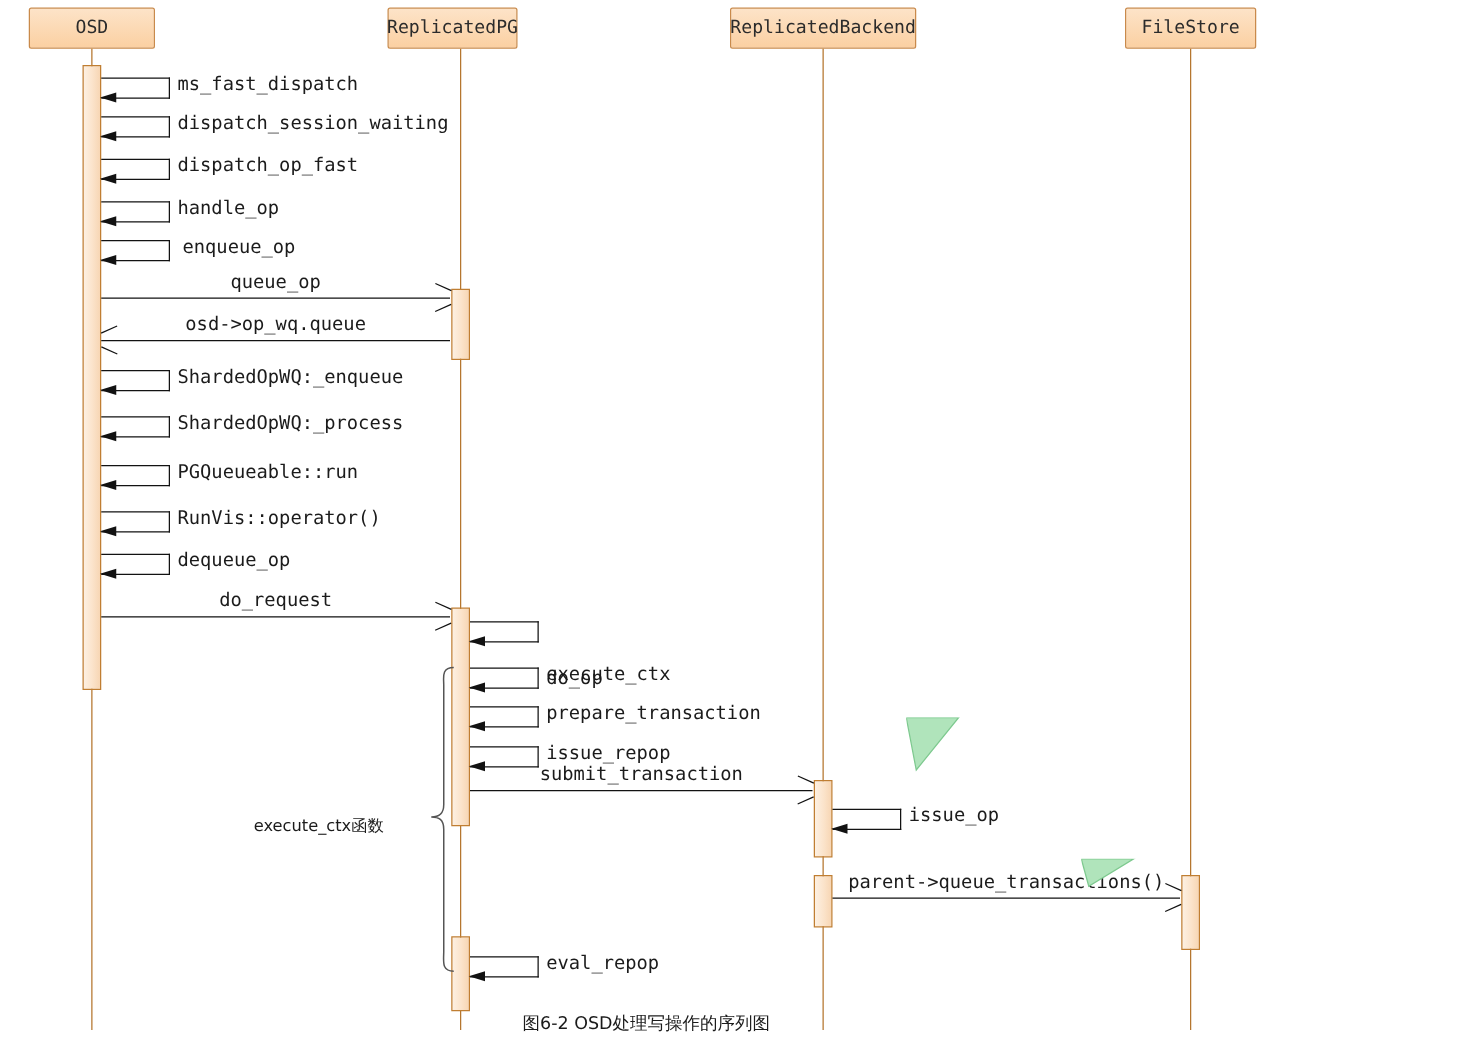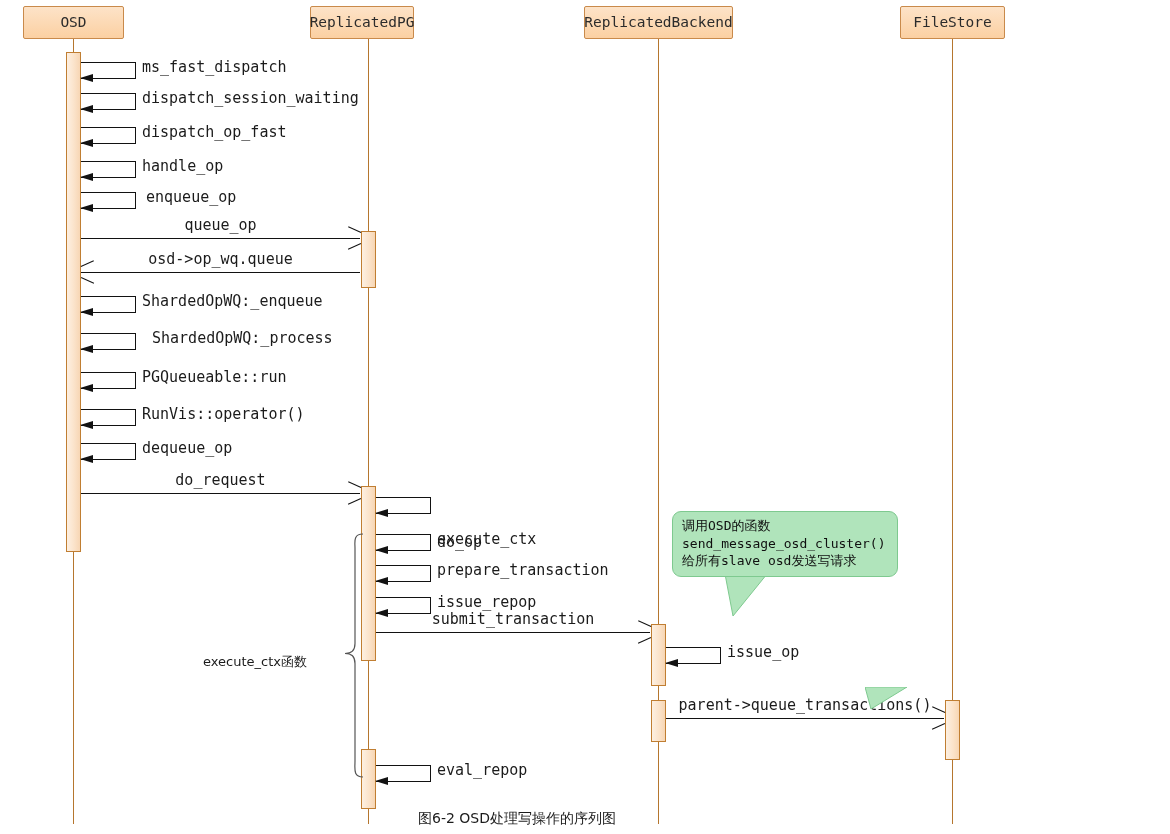--- a/index.html
+++ b/index.html
@@ -198,21 +198,21 @@
     <div class="arrowR open" style="left:347px; top:232px;"></div>
     <div class="label" style="top:217px; left:220.5px; transform:translateX(-50%);">queue_op</div>
     <div class="msgline" style="left:81px; top:272px; width:279px;"></div>
     <div class="arrowL" style="left:81px; top:266px;"></div>
     <div class="label" style="top:251px; left:220.5px; transform:translateX(-50%);">osd-&gt;op_wq.queue</div>
     <div class="selfmsg" style="left:81px; top:296px; width:55px;"></div>
     <div class="selfarrow" style="left:80px; top:308px;"></div>
     <div class="label" style="left:142px; top:293px;">ShardedOpWQ:_enqueue</div>
     <div class="selfmsg" style="left:81px; top:333px; width:55px;"></div>
     <div class="selfarrow" style="left:80px; top:345px;"></div>
-    <div class="label" style="left:152px; top:330px;">ShardedOpWQ:_process</div>
+    <div class="label" style="left:142px; top:330px;">ShardedOpWQ:_process</div>
     <div class="selfmsg" style="left:81px; top:372px; width:55px;"></div>
     <div class="selfarrow" style="left:80px; top:384px;"></div>
     <div class="label" style="left:142px; top:369px;">PGQueueable::run</div>
     <div class="selfmsg" style="left:81px; top:409px; width:55px;"></div>
     <div class="selfarrow" style="left:80px; top:421px;"></div>
     <div class="label" style="left:142px; top:406px;">RunVis::operator()</div>
     <div class="selfmsg" style="left:81px; top:443px; width:55px;"></div>
     <div class="selfarrow" style="left:80px; top:455px;"></div>
     <div class="label" style="left:142px; top:440px;">dequeue_op</div>
     <div class="msgline" style="left:81px; top:493px; width:279px;"></div>
@@ -242,19 +242,16 @@
     <div class="selfmsg" style="left:376px; top:765px; width:55px;"></div>
     <div class="selfarrow" style="left:375px; top:777px;"></div>
     <div class="label" style="left:437px; top:762px;">eval_repop</div>
     <svg width="36" height="247" class="brace" style="left: 333px; top: 532px;">
       <path d="M30,2 C20,2 22,10 22,16 L22,111.5 C22,119.5 18,121.5 12,121.5 C18,121.5 22,123.5 22,131.5 L22,229 C22,237 20,245 30,245" fill="none" stroke="#555555" stroke-width="1.2"></path>
     </svg>
     <div class="label cn" style="left:203px; top:654px; font-size:13px;">execute_ctx函数</div>
     <svg width="60" height="50" class="note-tail" style="left: 725px; top: 574px;">
       <polygon points="0,0 42,0 8,42" fill="#b0e4bb" stroke="#7ec98f" stroke-width="1"></polygon>
     </svg>
-    <div class="note" style="left:672px; top:511px; width:226px; min-height:66px;">调用OSD的函数
-send_message_osd_cluster()
-给所有slave osd发送写请求</div>
     <svg width="60" height="50" class="note-tail" style="left: 865px; top: 687px;">
       <polygon points="0,0 42,0 6,22" fill="#b0e4bb" stroke="#7ec98f" stroke-width="1"></polygon>
     </svg>
   </div>
 
 </body></html>

